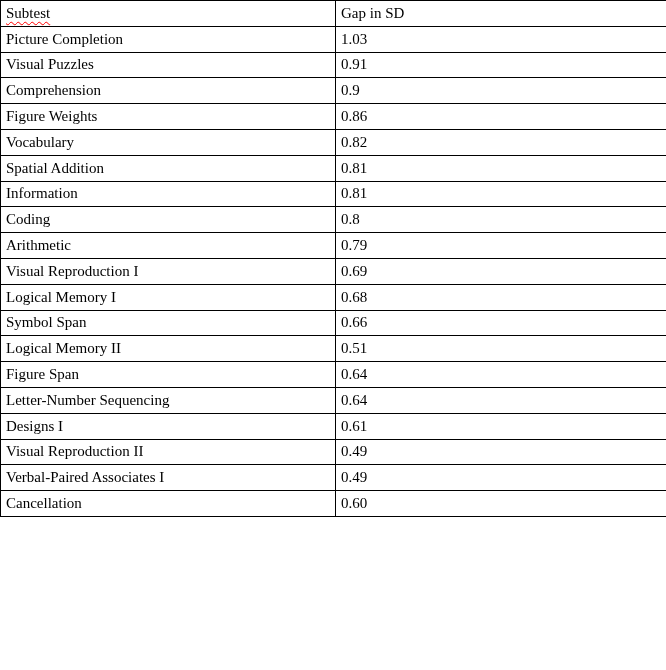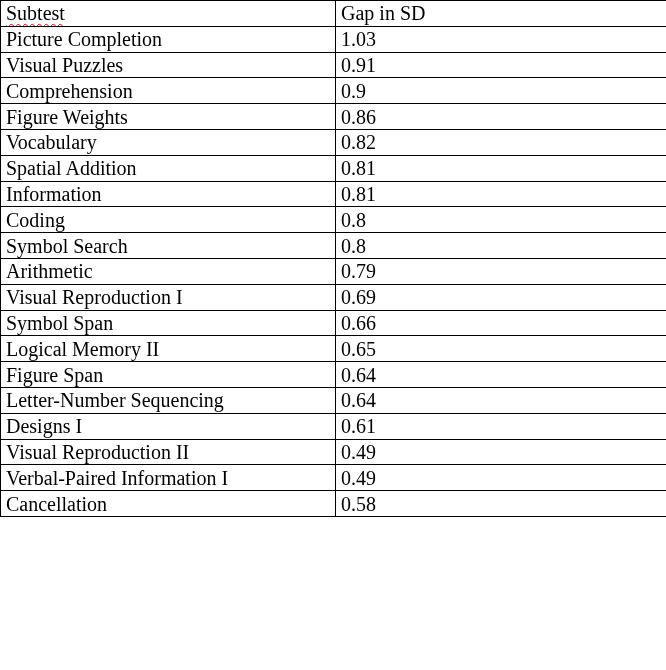--- a/index.html
+++ b/index.html
@@ -25,21 +25,21 @@
     table-layout: fixed;
     width: 666px;
   }
   table.doc-table col.c-subtest { width: 335px; }
   table.doc-table col.c-gap     { width: 331px; }
   table.doc-table th,
   table.doc-table td {
     border: 1px solid var(--border-color);
     height: 24.8px;
     padding: 0 4px 0 5px;
-    font-size: 20px;
+    font-size: 15px;
     font-weight: normal;
     text-align: left;
     vertical-align: middle;
     white-space: nowrap;
     overflow: hidden;
     line-height: 1;
   }
   .spell-error {
     text-decoration: underline wavy var(--spell-color);
     text-decoration-thickness: 1px;
@@ -90,57 +90,57 @@
       </tr>
       <tr>
         <td>Information</td>
         <td>0.81</td>
       </tr>
       <tr>
         <td>Coding</td>
         <td>0.8</td>
       </tr>
       <tr>
-        <td>Symbol Search</td>
-        <td>0.8</td>
-      </tr>
-      <tr>
         <td>Arithmetic</td>
         <td>0.79</td>
       </tr>
       <tr>
         <td>Visual Reproduction I</td>
         <td>0.69</td>
       </tr>
       <tr>
+        <td>Logical Memory I</td>
+        <td>0.68</td>
+      </tr>
+      <tr>
         <td>Symbol Span</td>
         <td>0.66</td>
       </tr>
       <tr>
         <td>Logical Memory II</td>
-        <td>0.65</td>
+        <td>0.51</td>
       </tr>
       <tr>
         <td>Figure Span</td>
         <td>0.64</td>
       </tr>
       <tr>
         <td>Letter-Number Sequencing</td>
         <td>0.64</td>
       </tr>
       <tr>
         <td>Designs I</td>
         <td>0.61</td>
       </tr>
       <tr>
         <td>Visual Reproduction II</td>
         <td>0.49</td>
       </tr>
       <tr>
-        <td>Verbal-Paired Information I</td>
+        <td>Verbal-Paired Associates I</td>
         <td>0.49</td>
       </tr>
       <tr>
         <td>Cancellation</td>
-        <td>0.58</td>
+        <td>0.60</td>
       </tr>
     </tbody>
 </table>
 
 </body></html>

